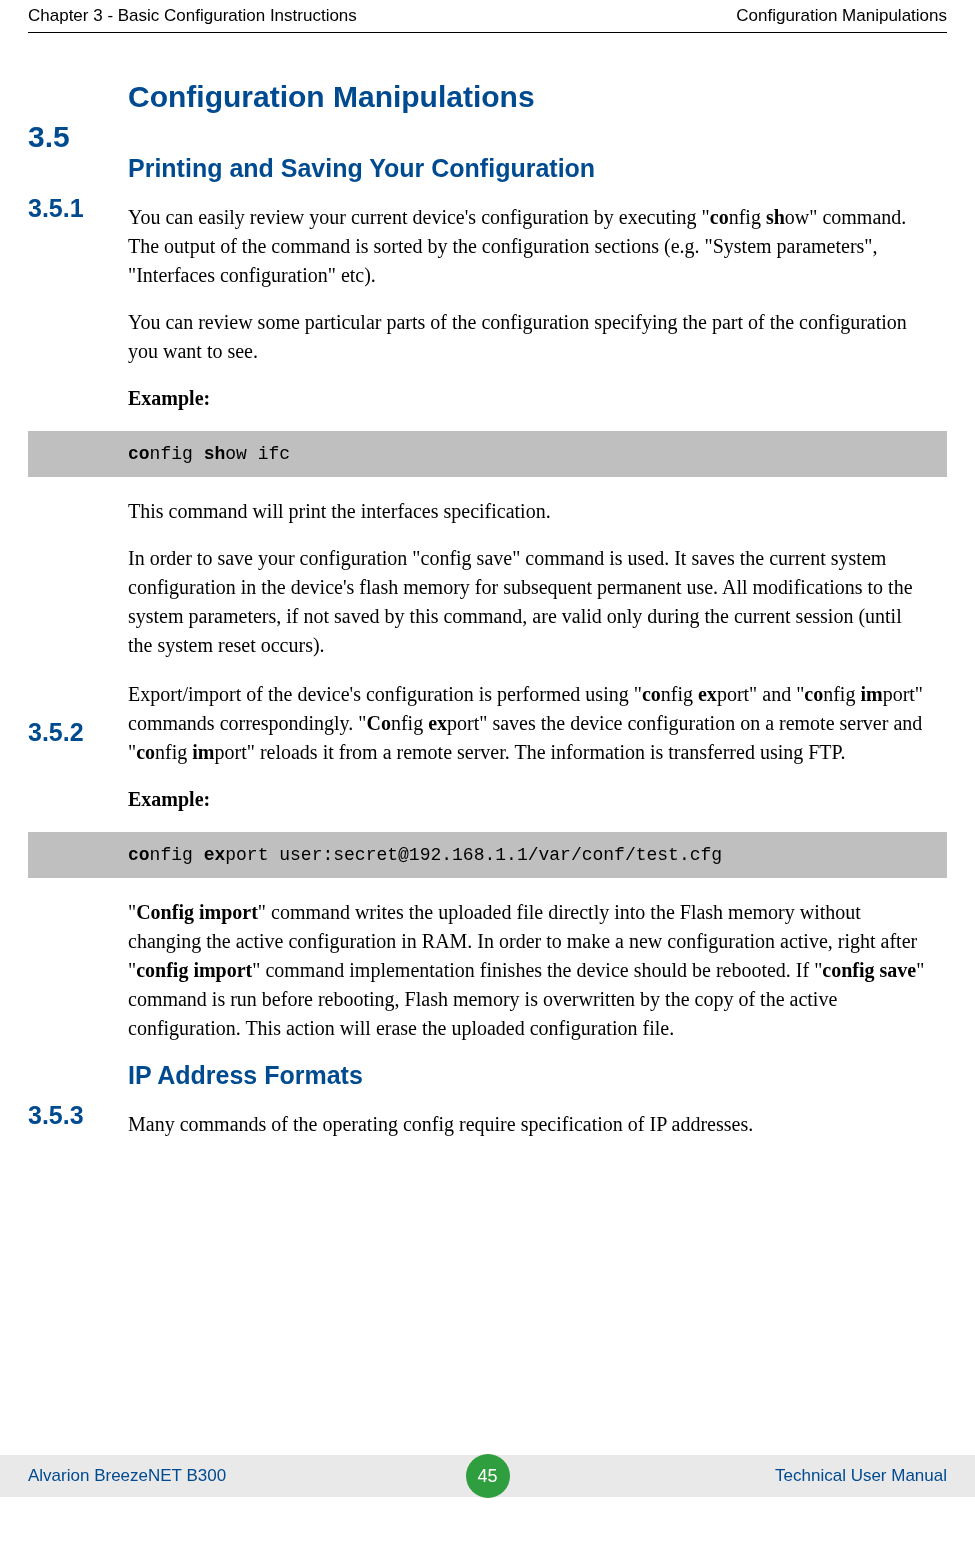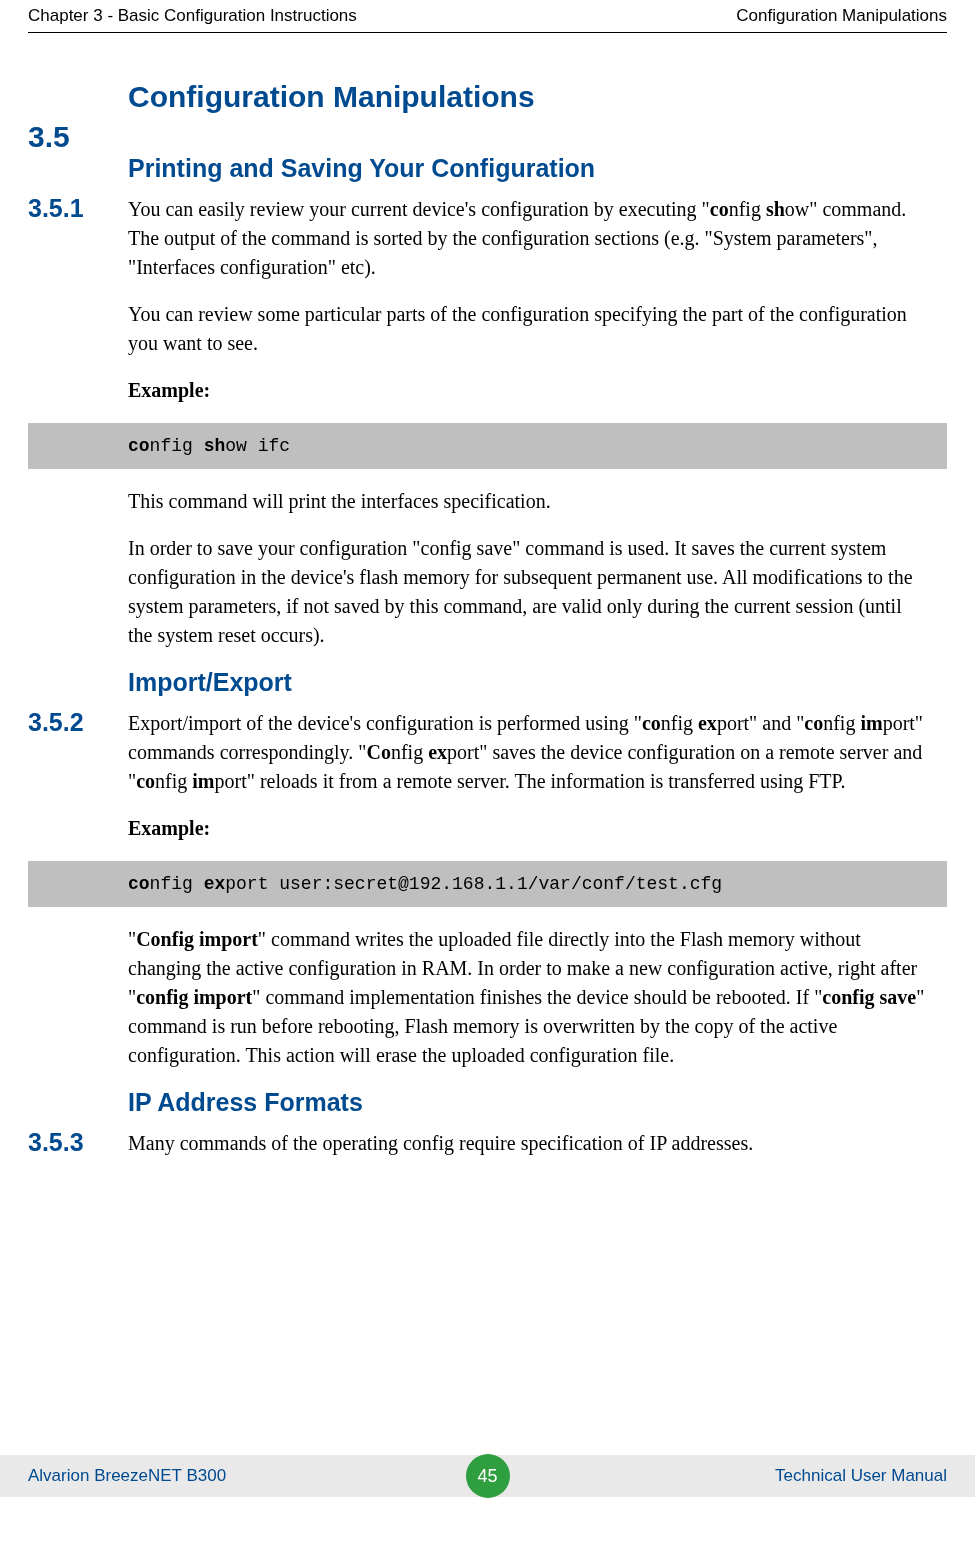--- a/index.html
+++ b/index.html
@@ -74,20 +74,21 @@
     position: relative;
     margin-top: 18px;
     margin-bottom: 12px;
   }
   .h2-row .sec-num { font-size: 25px; top: 0; }
   .h2-row .sec-title { font-size: 25px; }
 
   .body-area {
     margin-left: 100px;
     margin-right: 20px;
+    margin-top: 20px;
   }
   .body-area p {
     font-size: 20px;
     line-height: 1.45;
     margin: 10px 0 18px 0;
   }
   .bold { font-weight: bold; }
 
   .code-block {
     background: #bfbfbf;
@@ -170,21 +171,20 @@
       <div class="code-inner"><span class="cb">co</span><span>nfig </span><span class="cb">sh</span><span>ow ifc</span></div>
     </div>
 
     <div class="body-area">
       <p>This command will print the interfaces specification.</p>
       <p>In order to save your configuration "config save" command is used. It saves the current system configuration in the device's flash memory for subsequent permanent use. All modifications to the system parameters, if not saved by this command, are valid only during the current session (until the system reset occurs).</p>
     </div>
 
     <div class="h2-row">
       <span class="sec-num">3.5.2</span>
-      <div class="sec-title">Import/Export</div>
     </div>
 
     <div class="body-area">
       <p><span>Export/import of the device's configuration is performed using "</span><span class="bold">co</span><span>nfig </span><span class="bold">ex</span><span>port" and "</span><span class="bold">co</span><span>nfig </span><span class="bold">im</span><span>port" commands correspondingly. "</span><span class="bold">Co</span><span>nfig </span><span class="bold">ex</span><span>port" saves the device configuration on a remote server and "</span><span class="bold">co</span><span>nfig </span><span class="bold">im</span><span>port" reloads it from a remote server. The information is transferred using FTP.</span></p>
       <p><span class="bold">Example:</span></p>
     </div>
 
     <div class="code-block">
       <div class="code-inner"><span class="cb">co</span><span>nfig </span><span class="cb">ex</span><span>port user:secret@192.168.1.1/var/conf/test.cfg</span></div>
     </div>

